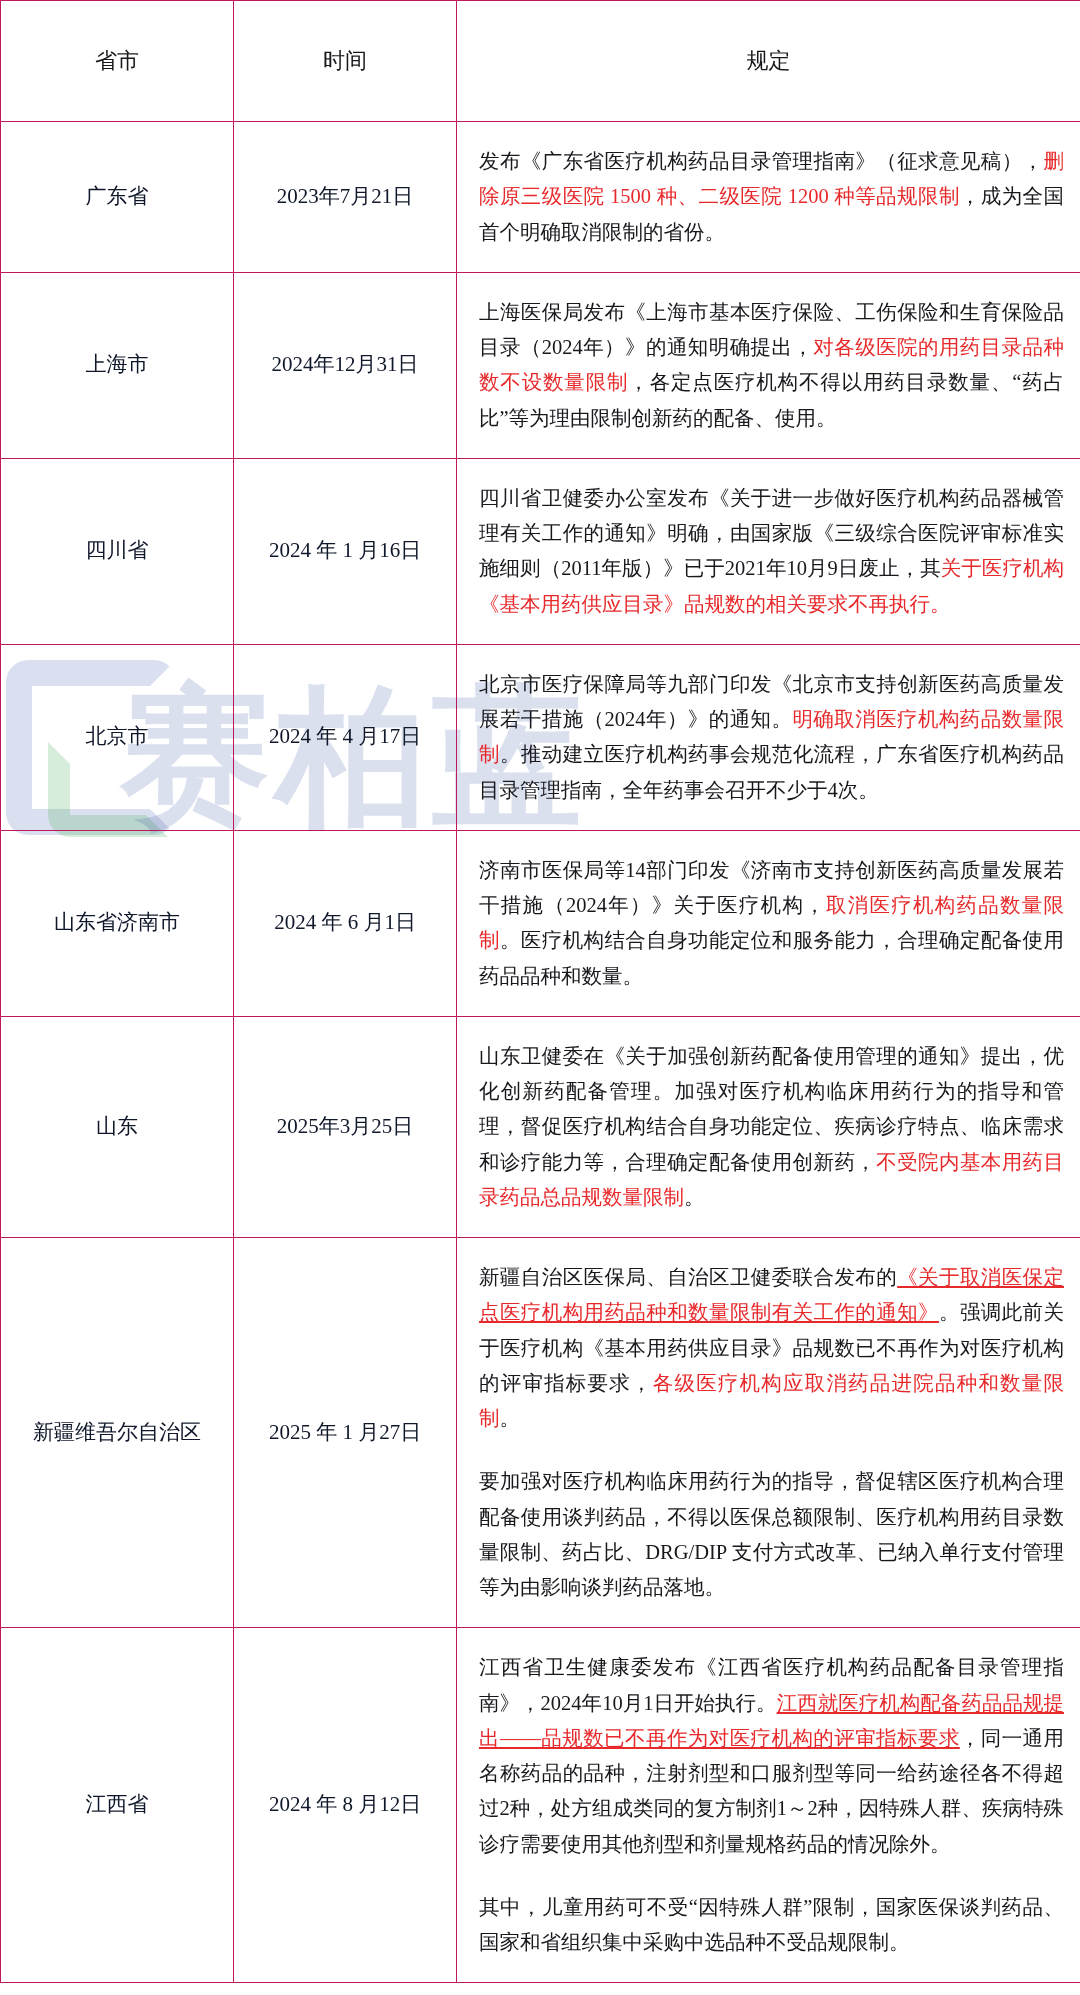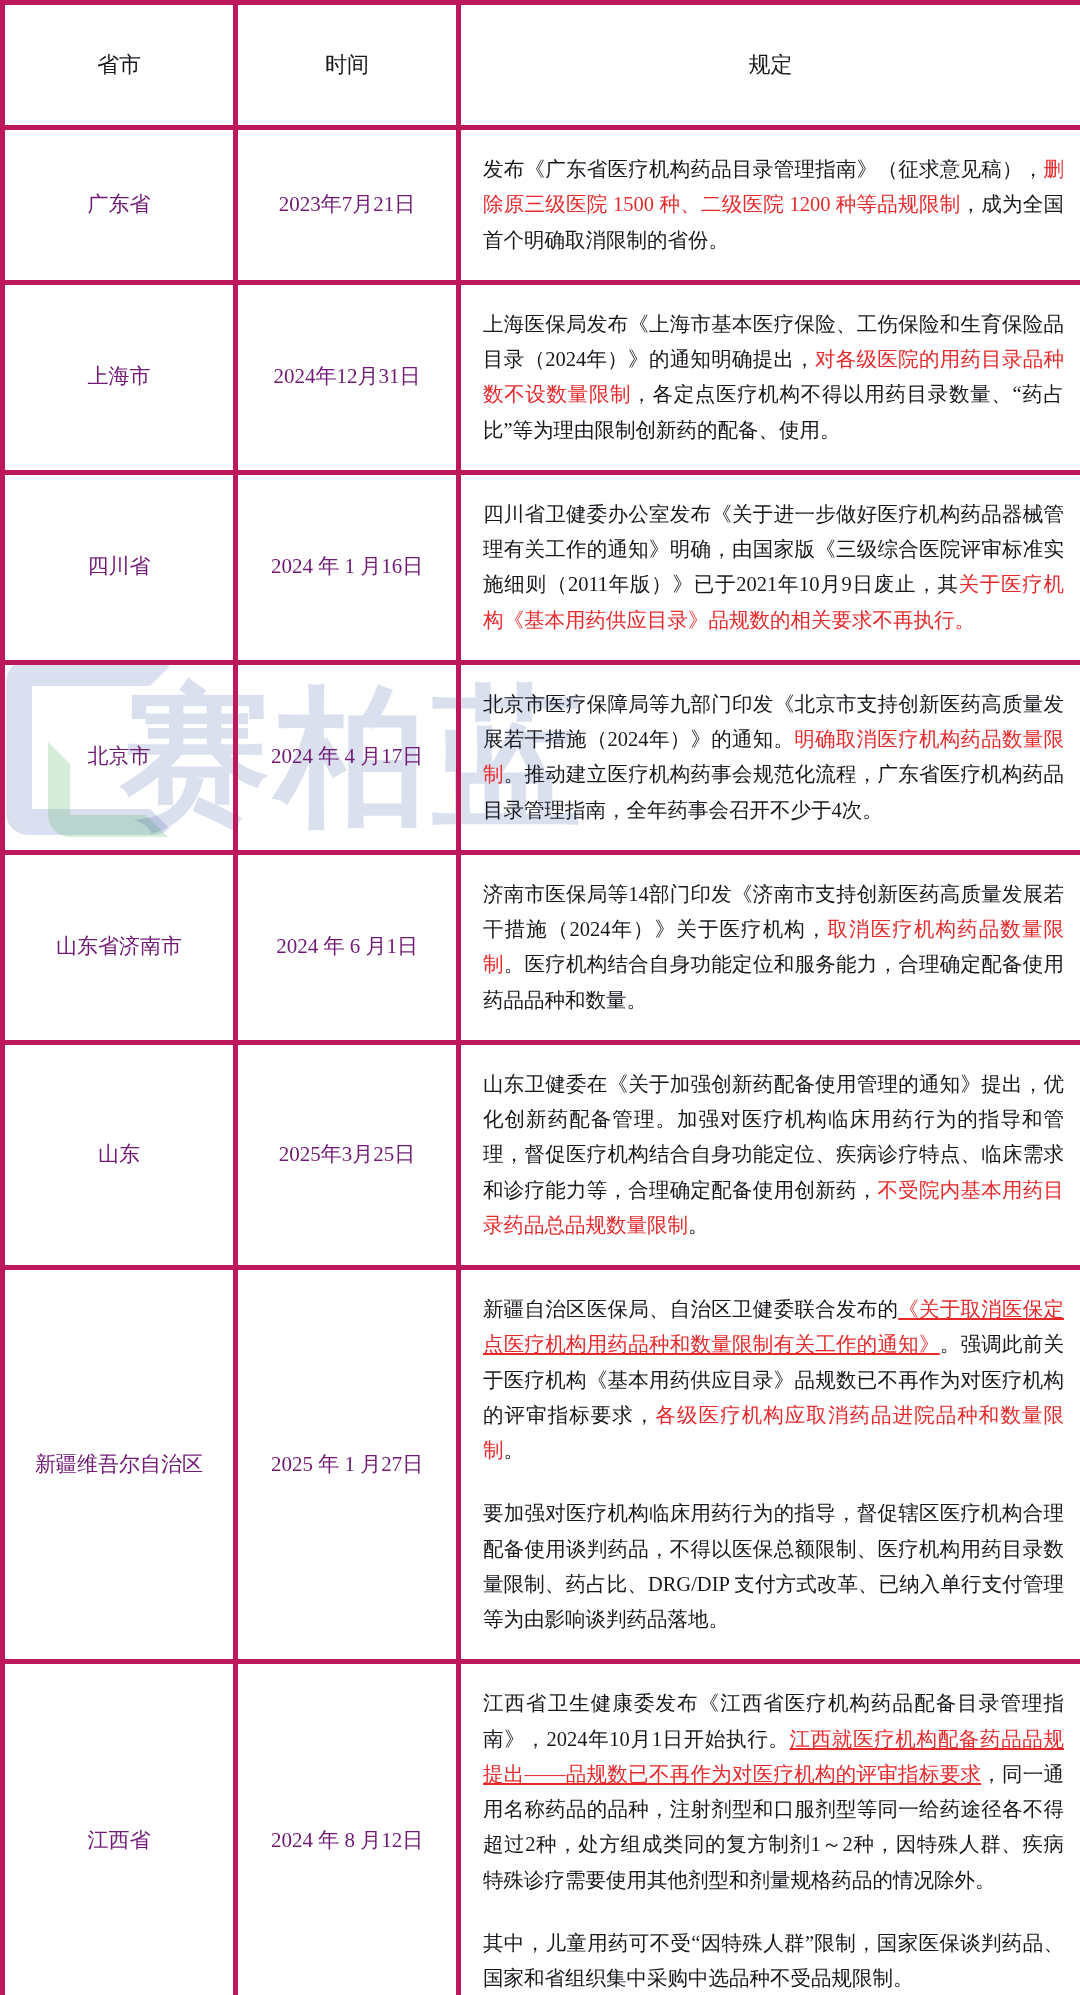--- a/index.html
+++ b/index.html
@@ -69,36 +69,36 @@
     width: 1080px;
     table-layout: fixed;
     background: transparent;
   }
   table.reg-table col.c-prov { width: 233px; }
   table.reg-table col.c-time { width: 223px; }
   table.reg-table col.c-rule { width: 624px; }
 
   table.reg-table th,
   table.reg-table td {
-    border: 5px solid #be185d;
+    border: 1px solid #be185d;
     vertical-align: middle;
     background: transparent;
   }
   thead th {
     background: #dde4f2;
     font-weight: normal;
     font-size: 22px;
     text-align: center;
     height: 118px;
     color: #17171c;
   }
   td.prov, td.time {
     text-align: center;
     font-size: 21px;
-    color: #701a75;
+    color: #0f172a;
     line-height: 1.6;
   }
   td.rule {
     padding: 22px 16px 22px 22px;
     font-size: 20.5px;
     line-height: 1.72;
     text-align: justify;
     color: #17171c;
   }
   td.rule p { margin: 0; }

